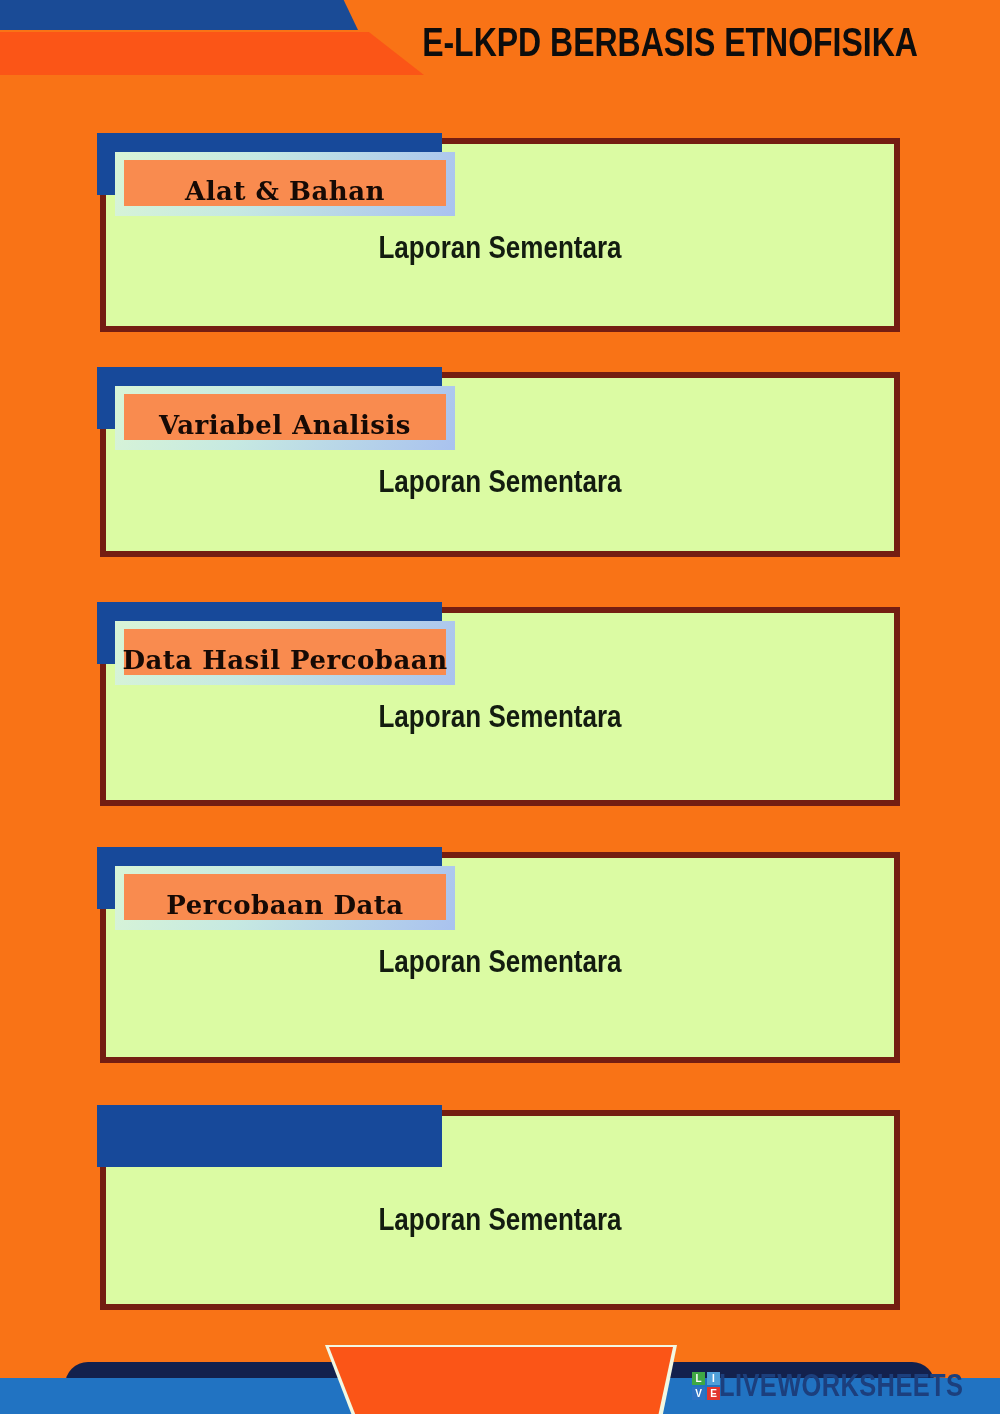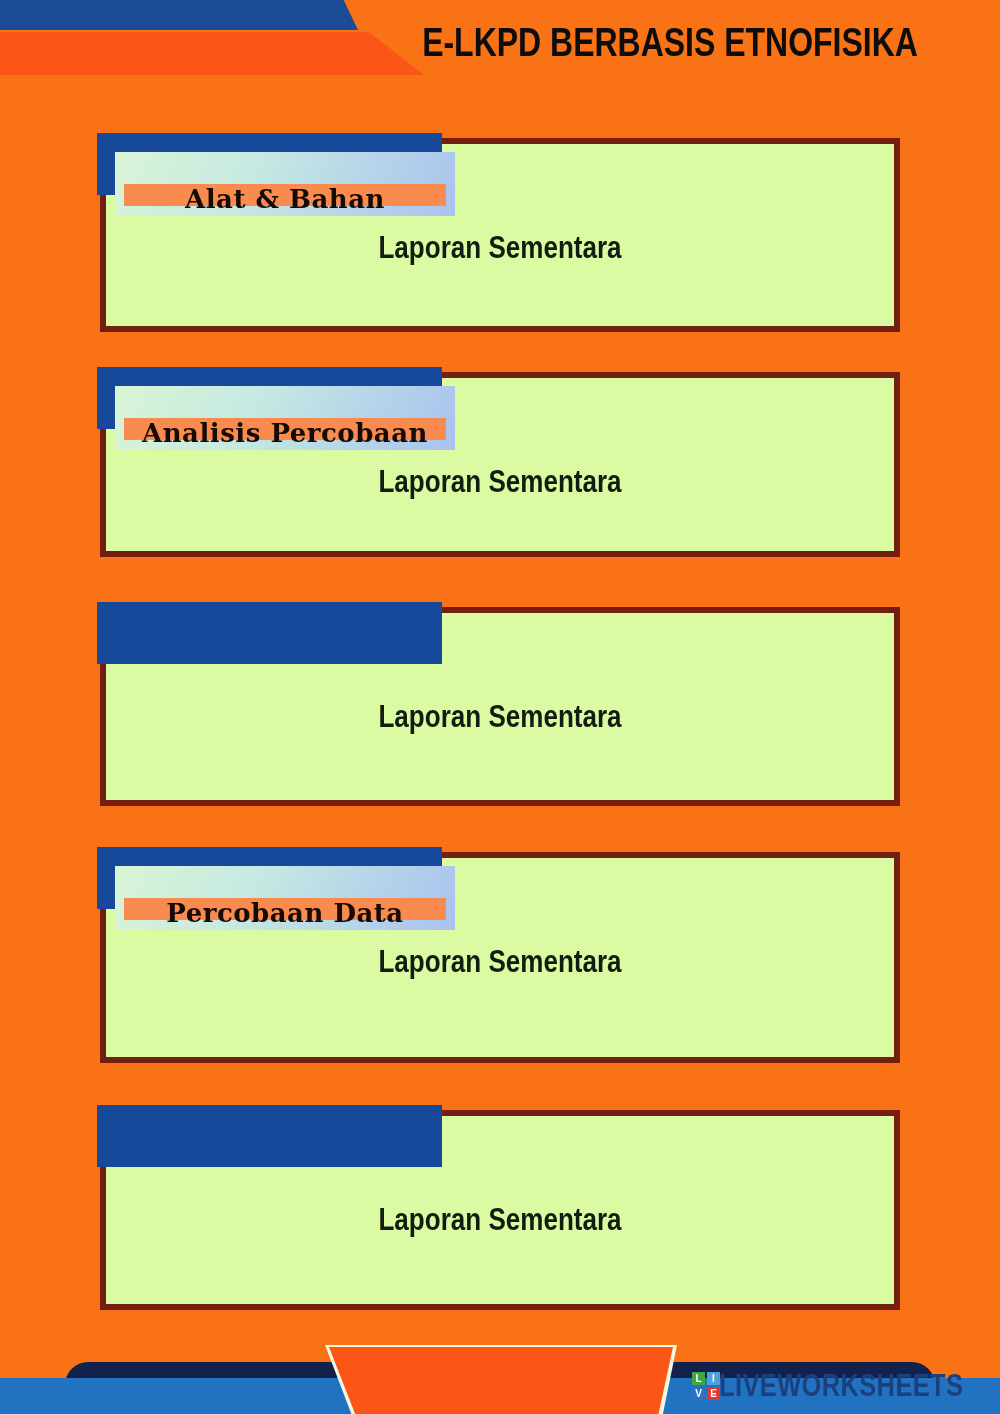--- a/index.html
+++ b/index.html
@@ -36,21 +36,21 @@
     position:absolute;left:-3px;top:-5px;width:345px;height:62px;
     background:#17499a;z-index:2;
   }
   .label-wrap{
     position:absolute;left:15px;top:14px;width:340px;height:64px;
     background:linear-gradient(115deg,#d9f5d6 0%,#c6e9e2 40%,#a9c2ef 100%);
     z-index:3;
   }
   .label-orange{
     position:absolute;left:9px;top:8px;right:9px;bottom:10px;
-    background:#f98b4f;display:flex;align-items:flex-start;justify-content:center;margin-top:24px;
+    background:#f98b4f;display:flex;align-items:flex-end;justify-content:center;
   }
   .label-text{
     font-family:"DejaVu Serif","Liberation Serif",serif;
     font-weight:700;font-size:26px;color:#160a05;
     letter-spacing:0.5px;white-space:nowrap;
   }
   .card-text{
     position:absolute;left:0;top:90px;width:100%;height:40px;
     text-align:center;font-size:31px;line-height:40px;font-weight:600;
     color:#131c10;transform:scaleX(0.84);transform-origin:center;
@@ -111,29 +111,34 @@
       </div>
     </div>
     <div class="card-text">Laporan Sementara</div>
   </div>
 
   <div class="card" style="top:372px;height:185px">
     <div class="card-box"></div>
     <div class="card-tab"></div>
     <div class="label-wrap">
       <div class="label-orange">
-        <span class="label-text">Analisis Percobaan</span>
+        <span class="label-text">Variabel Analisis</span>
       </div>
     </div>
     <div class="card-text">Laporan Sementara</div>
   </div>
 
   <div class="card" style="top:607px;height:199px">
     <div class="card-box"></div>
     <div class="card-tab"></div>
+    <div class="label-wrap">
+      <div class="label-orange">
+        <span class="label-text">Data Hasil Percobaan</span>
+      </div>
+    </div>
     <div class="card-text">Laporan Sementara</div>
   </div>
 
   <div class="card" style="top:852px;height:211px">
     <div class="card-box"></div>
     <div class="card-tab"></div>
     <div class="label-wrap">
       <div class="label-orange">
         <span class="label-text">Percobaan Data</span>
       </div>

